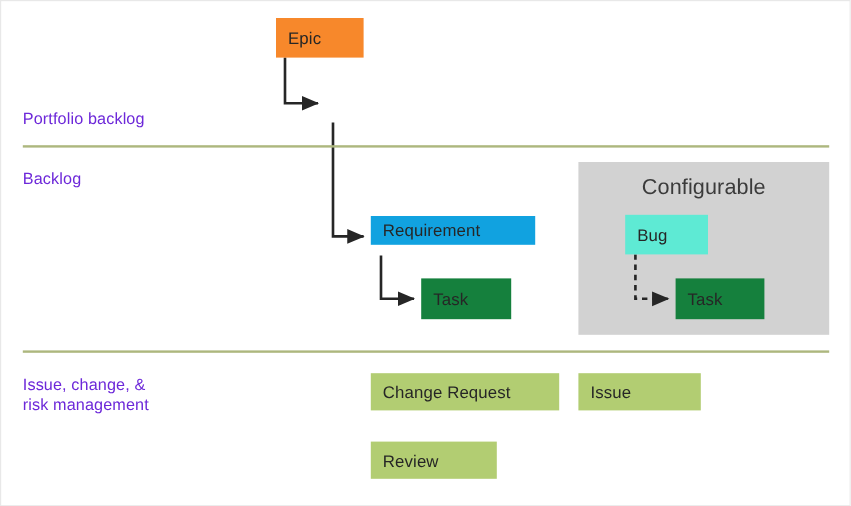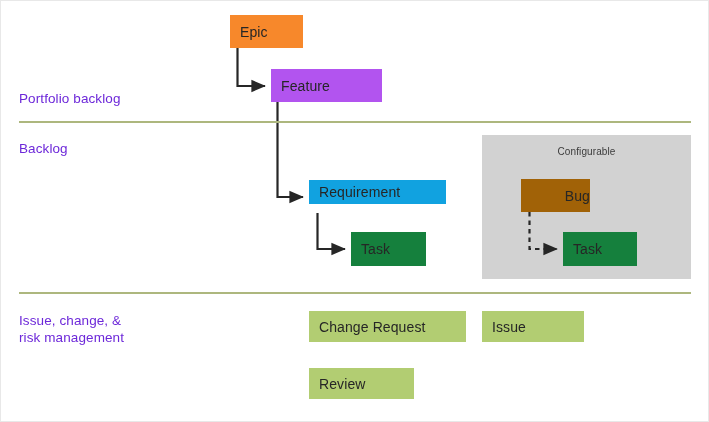--- a/index.html
+++ b/index.html
@@ -46,34 +46,34 @@
     font-size: 14px;
     color: #262626;
     letter-spacing: 0.1px;
     white-space: nowrap;
   }
 
   .node.epic        { background: #f7882b; }
   .node.feature     { background: #b254ef; }
   .node.requirement { background: #11a2e0; }
   .node.task        { background: #15803d; }
-  .node.bug         { background: #a16207; justify-content: flex-end; }
+  .node.bug         { background: #5eead4; }
   .node.green       { background: #b2cd72; }
 
   
   .panel {
     position: absolute;
     background: #d2d2d2;
   }
 
   .panel-title {
     position: absolute;
     width: 100%;
     text-align: center;
-    font-size: 10px;
+    font-size: 18px;
     color: #3b3b3b;
     letter-spacing: 0.1px;
   }
 
   
   #connectors {
     position: absolute;
     left: 0;
     top: 0;
     width: 709px;
@@ -113,23 +113,20 @@
 
   <div class="row-label" style="left:18px; top:139px;">Backlog</div>
 
   <div class="row-label" style="left:18px; top:311px;">Issue, change, &amp;
 risk management</div>
 
   <div class="node epic" style="left:229px; top:14px; width:73px; height:33px;">
     <span>Epic</span>
   </div>
 
-  <div class="node feature" style="left:270px; top:68px; width:111px; height:33px;">
-    <span>Feature</span>
-  </div>
 
   <div class="node requirement" style="left:308px; top:179px; width:137px; height:24px;">
     <span>Requirement</span>
   </div>
 
   <div class="node task" style="left:350px; top:231px; width:75px; height:34px;">
     <span>Task</span>
   </div>
 
   <div class="node bug" style="left:520px; top:178px; width:69px; height:33px;">

